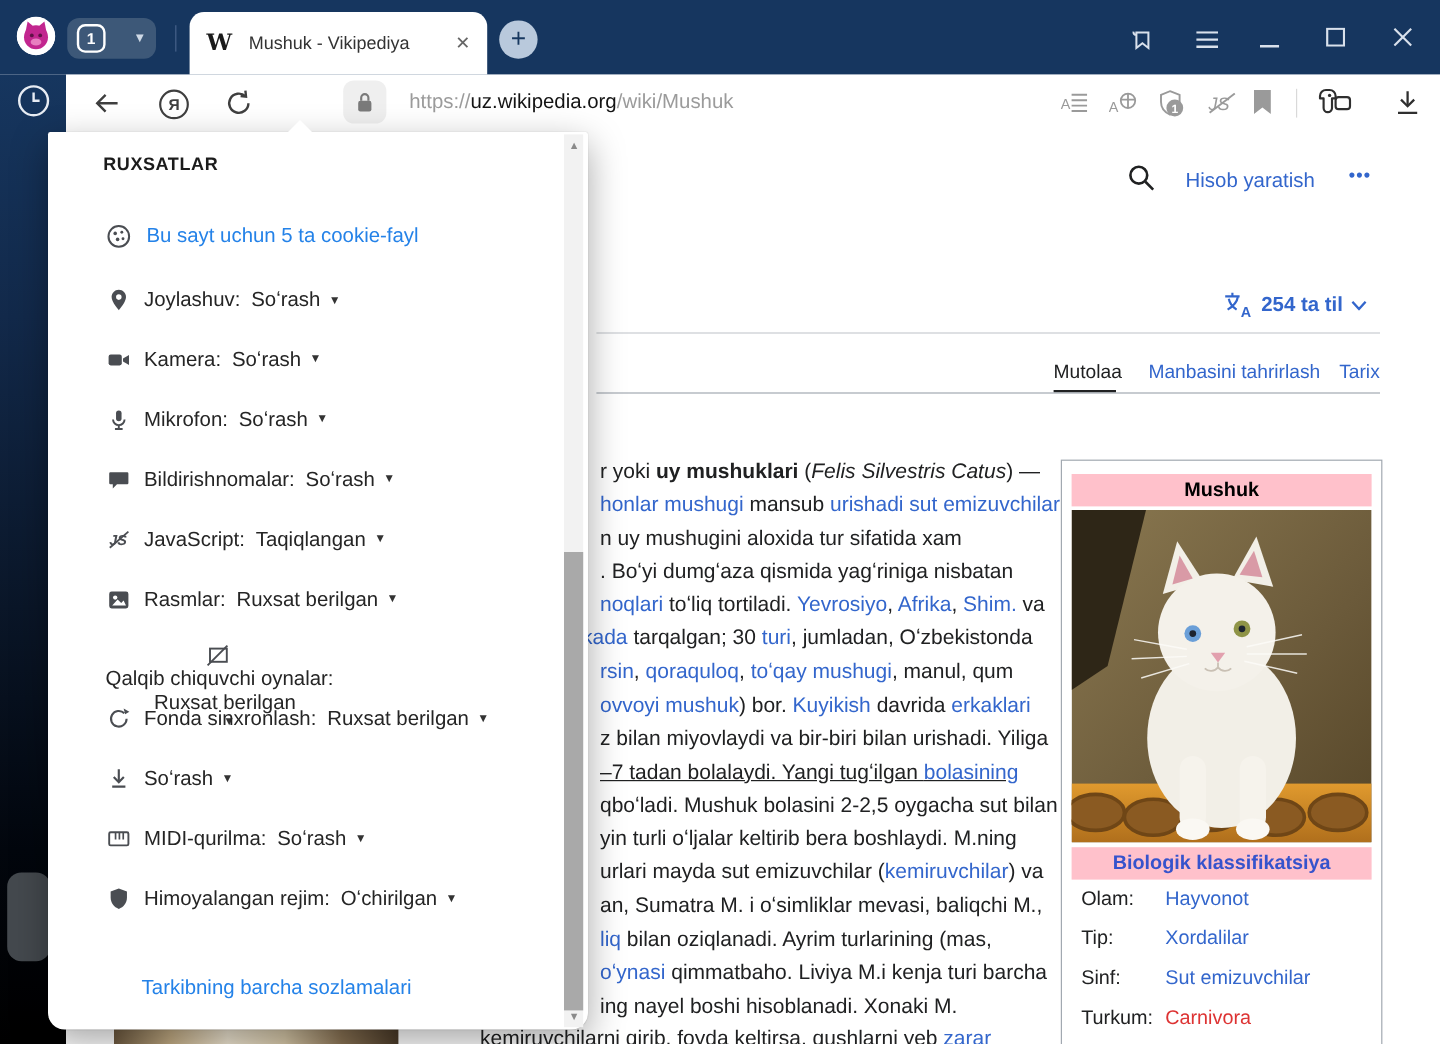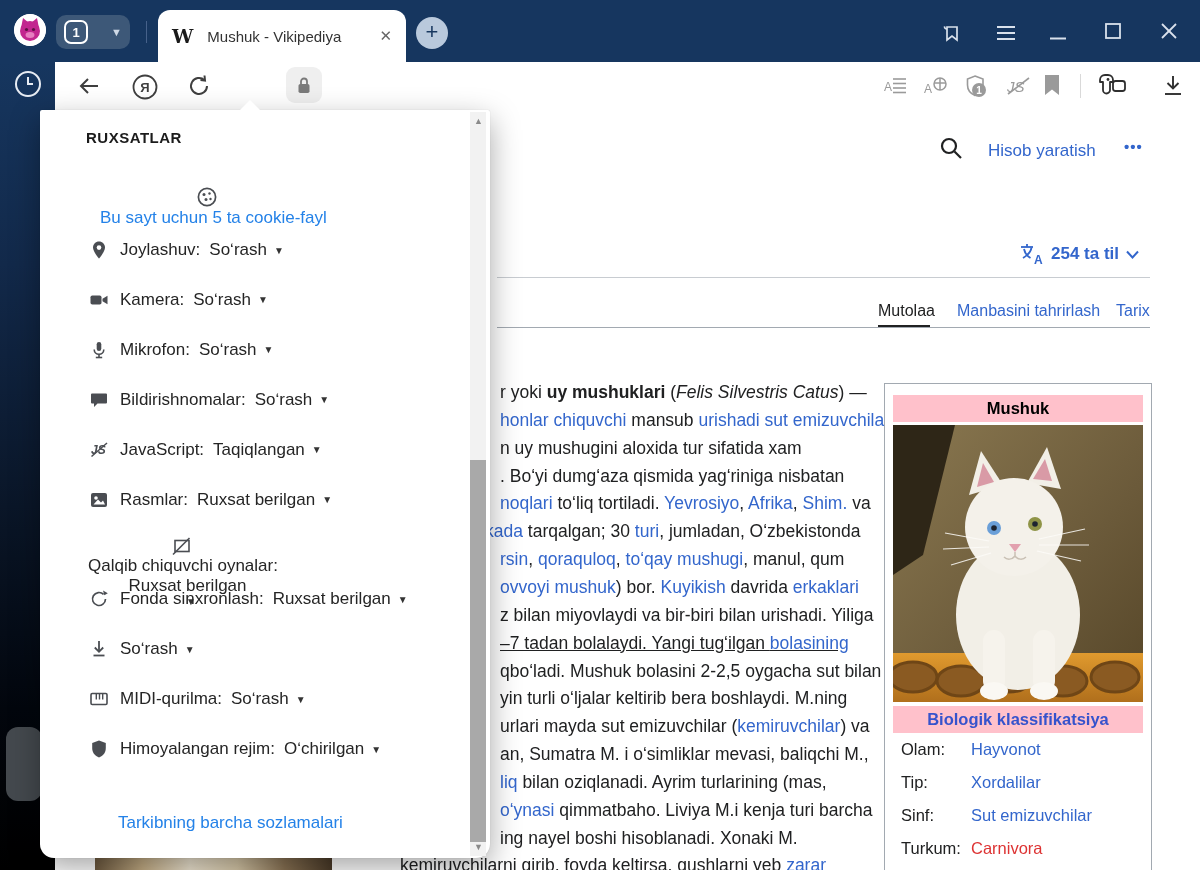--- a/index.html
+++ b/index.html
@@ -65,21 +65,21 @@
   .taxo-row { position:absolute; left:16px; width:240px; height:28px; font-size:16.5px; display:flex; }
   .taxo-row .tl { width:70px; color:#202122; }
   .taxo-row .tv { color:#3366cc; } .taxo-row .tv.red { color:#d33; }
 
   
   #panel { position:absolute; left:40px; top:110px; width:450px; height:748px; background:#fff;
            border-radius:2px 2px 14px 14px; box-shadow:0 10px 30px rgba(0,0,0,.35), 0 0 1px rgba(0,0,0,.2); z-index:10; }
   #panel-pointer { position:absolute; left:240px; top:100px; width:0; height:0; z-index:11;
            border-left:10px solid transparent; border-right:10px solid transparent; border-bottom:10px solid #fff; }
   #perm-header { position:absolute; left:46px; top:19px; font-size:15px; font-weight:bold; letter-spacing:.5px; color:#1b1b1b; }
-  #cookie-row { position:absolute; left:48px; top:76px; display:flex; align-items:center;flex-direction:column; }
+  #cookie-row { position:absolute; left:48px; top:76px; display:flex; align-items:center; }
   #cookie-row .ctext { color:#2482e8; font-size:17px; margin-left:12px; }
   .perm-row { position:absolute; left:48px; height:26px; display:flex; align-items:center; color:#252525; font-size:17px; }
   .picon { width:22px; display:flex; justify-content:center; color:#4a4d52; margin-right:10px; }
   .plabel { margin-right:9px; }
   .caret { font-size:10px; color:#333; margin-left:7px; }
   #perm-footer { position:absolute; left:78px; top:703px; color:#2482e8; font-size:17px; }
   
   #panelscroll { position:absolute; left:430px; top:2px; width:16px; height:744px; background:#f2f2f2; }
   #panelscroll .up { position:absolute; left:4px; top:4px; color:#8a8a8a; font-size:9px; }
   #panelscroll .dn { position:absolute; left:4px; top:730px; color:#8a8a8a; font-size:9px; }
@@ -165,20 +165,23 @@
       <path d="M20 12 a8 8 0 1 1 -2.5 -5.8"></path>
         <polyline points="17.5,1.5 18,6.5 13.5,6" fill="none"></polyline>
     </svg>
   </span>
   <div id="lockbtn">
     <svg width="16" height="18" viewBox="0 0 16 18">
       <rect x="2.5" y="8" width="11" height="9" rx="1.8" fill="#7a7a7a"></rect>
       <path d="M5 8 V5.5 a3 3 0 0 1 6 0 V8" fill="none" stroke="#7a7a7a" stroke-width="1.8"></path>
     </svg>
   </div>
+  <div id="urltext">
+    <span class="dim">https://</span><span class="host">uz.wikipedia.org</span><span class="dim">/wiki/Mushuk</span>
+  </div>
 
   <span class="tbico" style="left:829px;top:14px;">
     <svg width="22" height="20" viewBox="0 0 22 20" stroke="#9a9a9a" stroke-width="1.6">
       <text x="0" y="15" font-size="12" fill="#9a9a9a" stroke="none" font-family="Liberation Sans,sans-serif">A</text>
       <line x1="9" y1="3" x2="22" y2="3"></line>
         <line x1="9" y1="7.5" x2="22" y2="7.5"></line>
         <line x1="9" y1="12" x2="22" y2="12"></line>
         <line x1="9" y1="16.5" x2="22" y2="16.5"></line>
     </svg>
   </span>
@@ -265,21 +268,21 @@
   <div id="wiki-tabs">
       <span class="wtab active" style="left: 823px;">Mutolaa</span>
       <span class="wtab" style="left: 902px;">Manbasini tahrirlash</span>
       <span class="wtab" style="left: 1061px;">Tarix</span>
     </div>
   <div id="mutolaa-underline"></div>
   <div id="wiki-tabline"></div>
 
   <div id="article">
       <div class="art-line" style="left: 445px; top: 274px;"><span class="s-p">r yoki </span><span class="s-b">uy mushuklari</span><span class="s-p"> (</span><span class="s-i">Felis Silvestris Catus</span><span class="s-p">) —</span></div>
-      <div class="art-line" style="left: 445px; top: 301.85px;"><span class="s-l">honlar chiquvchi</span><span class="s-p"> mansub </span><span class="s-l">urishadi sut emizuvchilar</span></div>
+      <div class="art-line" style="left: 445px; top: 301.85px;"><span class="s-l">honlar mushugi</span><span class="s-p"> mansub </span><span class="s-l">urishadi sut emizuvchilar</span></div>
       <div class="art-line" style="left: 445px; top: 329.7px; text-align: center;"><span class="s-p">n uy mushugini aloxida tur sifatida xam</span></div>
       <div class="art-line" style="left: 445px; top: 357.55px;"><span class="s-p">. Boʻyi dumgʻaza qismida yagʻriniga nisbatan</span></div>
       <div class="art-line" style="left: 445px; top: 385.4px;"><span class="s-l">noqlari</span><span class="s-p"> toʻliq tortiladi. </span><span class="s-l">Yevrosiyo</span><span class="s-p">, </span><span class="s-l">Afrika</span><span class="s-p">, </span><span class="s-l">Shim.</span><span class="s-p"> va</span></div>
       <div class="art-line" style="left: 430px; top: 413.25px;"><span class="s-l">kada</span><span class="s-p"> tarqalgan; 30 </span><span class="s-l">turi</span><span class="s-p">, jumladan, Oʻzbekistonda</span></div>
       <div class="art-line" style="left: 445px; top: 441.1px;"><span class="s-l">rsin</span><span class="s-p">, </span><span class="s-l">qoraquloq</span><span class="s-p">, </span><span class="s-l">toʻqay mushugi</span><span class="s-p">, manul, qum</span></div>
       <div class="art-line" style="left: 445px; top: 468.95px;"><span class="s-l">ovvoyi mushuk</span><span class="s-p">) bor. </span><span class="s-l">Kuyikish</span><span class="s-p"> davrida </span><span class="s-l">erkaklari</span></div>
       <div class="art-line" style="left: 445px; top: 496.8px;"><span class="s-p">z bilan miyovlaydi va bir-biri bilan urishadi. Yiliga</span></div>
       <div class="art-line" style="left: 445px; top: 524.65px; text-decoration: underline;"><span class="s-p">–7 tadan bolalaydi. Yangi tugʻilgan </span><span class="s-l">bolasining</span></div>
       <div class="art-line" style="left: 445px; top: 552.5px;"><span class="s-p">qboʻladi. Mushuk bolasini 2-2,5 oygacha sut bilan</span></div>
       <div class="art-line" style="left: 445px; top: 580.35px;"><span class="s-p">yin turli oʻljalar keltirib bera boshlaydi. M.ning</span></div>

